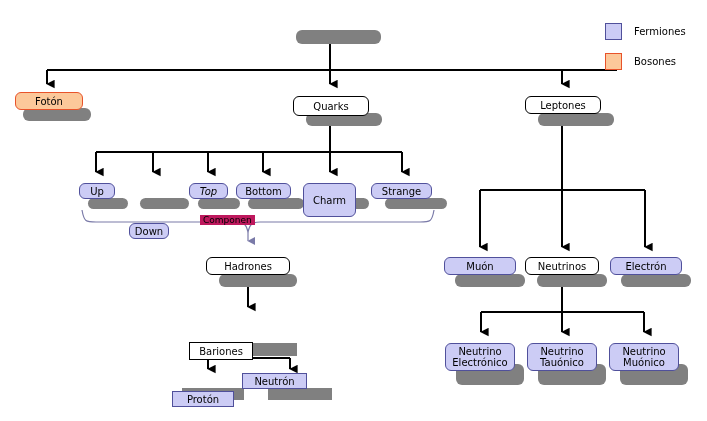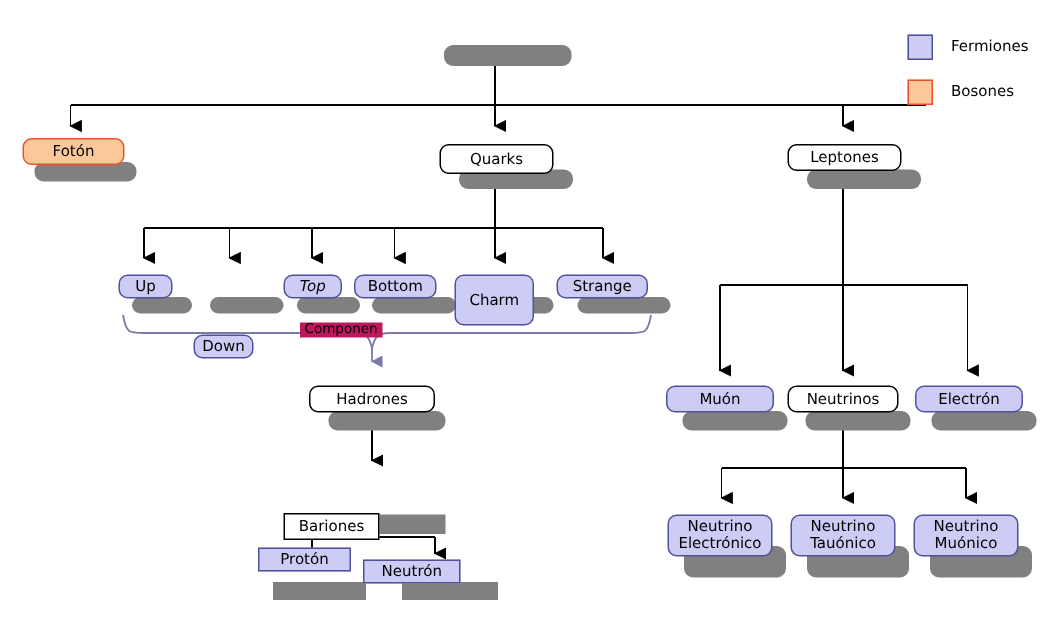--- a/index.html
+++ b/index.html
@@ -162,21 +162,21 @@
   <div class="node white rounded" style="left:206px;top:257px;width:84px;height:18px;">
     <span class="lbl">Hadrones</span>
   </div>
 
   <div class="shadow" style="left:219px;top:343px;width:78px;height:13px;"></div>
   <div class="node white" style="left:189px;top:326px;width:64px;height:18px;margin-top:16px;">
     <span class="lbl">Bariones</span>
   </div>
 
   <div class="shadow" style="left:182px;top:388px;width:62px;height:12px;"></div>
-  <div class="node lav" style="left:172px;top:365px;width:62px;height:16px;align-items:center;">
+  <div class="node lav" style="left:172px;top:391px;width:62px;height:16px;align-items:center;">
     <span class="lbl">Protón</span>
   </div>
 
   <div class="shadow" style="left:268px;top:388px;width:64px;height:12px;"></div>
   <div class="node lav" style="left:242px;top:373px;width:65px;height:16px;">
     <span class="lbl">Neutrón</span>
   </div>
 
   <div class="shadow rounded" style="left:455px;top:274px;width:70px;height:13px;"></div>
   <div class="node lav rounded" style="left:444px;top:257px;width:72px;height:18px;">

